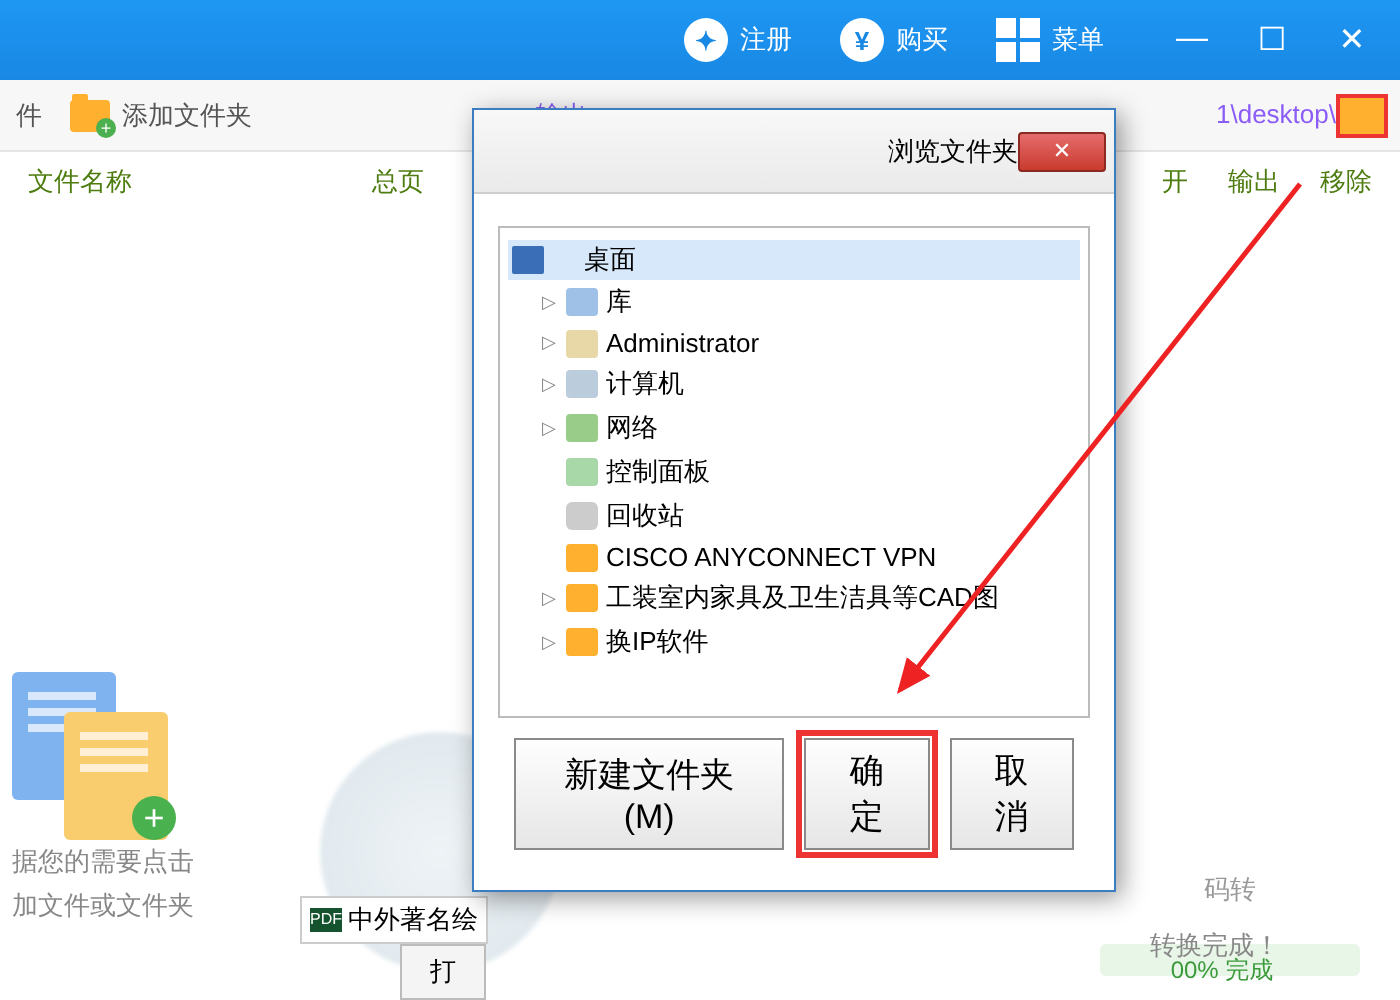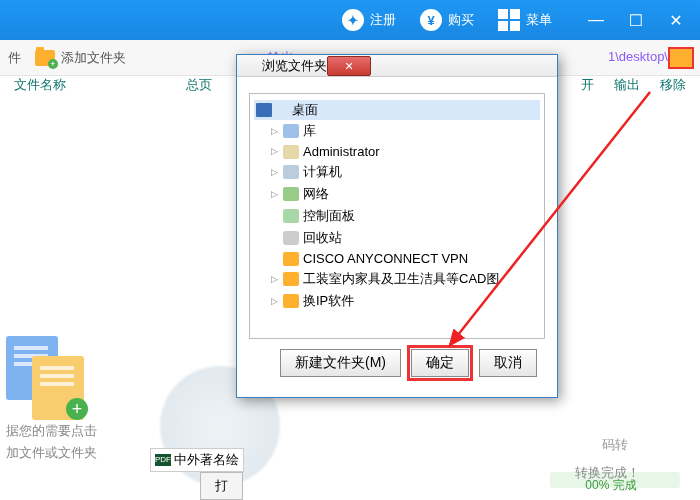--- a/index.html
+++ b/index.html
@@ -10,21 +10,21 @@
 .topbar .tiles{display:grid;grid-template-columns:10px 10px;grid-template-rows:10px 10px;gap:2px}
 .topbar .tiles span{background:#fff}
 .winctl{display:flex;margin-left:10px}
 .winctl div{width:40px;height:40px;display:flex;align-items:center;justify-content:center;font-size:16px}
 .toolbar2{height:36px;background:#f7f7f7;border-bottom:1px solid #e5e5e5;display:flex;align-items:center;padding:0 8px;gap:14px;color:#555}
 .folder-ico{width:20px;height:16px;background:#ffb02e;border-radius:2px;position:relative}
 .folder-ico:before{content:"";position:absolute;top:-3px;left:1px;width:8px;height:4px;background:#ffb02e;border-radius:1px}
 .plus-badge{position:absolute;right:-3px;bottom:-3px;width:10px;height:10px;background:#4caf50;border-radius:50%;color:#fff;font-size:9px;line-height:10px;text-align:center}
 .path{color:#8b5cf6}
 .path-end{display:inline-block;width:22px;height:18px;background:#ffb02e;vertical-align:middle;margin-left:2px;outline:2px solid #e33}
-.headers{height:30px;display:flex;align-items:flex-start;padding:0 14px;gap:30px;color:#0f766e;justify-content:space-between}
+.headers{height:30px;display:flex;align-items:center;padding:0 14px;gap:30px;color:#4d7c0f;justify-content:space-between}
 .headers .left{display:flex;gap:40px}
 .headers .right{display:flex;gap:20px}
 .content{position:absolute;left:0;right:0;top:106px;bottom:0;padding:10px}
 .bg-left{position:absolute;left:6px;top:230px}
 .doc-stack{position:relative;width:80px;height:80px}
 .doc1,.doc2{position:absolute;width:52px;height:64px;border-radius:3px}
 .doc1{left:0;top:0;background:#7fb3ef}
 .doc2{left:26px;top:20px;background:#f9cd6e}
 .doc1:before,.doc2:before{content:"";position:absolute;left:8px;top:10px;width:34px;height:4px;background:rgba(255,255,255,.7);box-shadow:0 8px 0 rgba(255,255,255,.7),0 16px 0 rgba(255,255,255,.7)}
 .plus-big{position:absolute;left:60px;top:62px;width:22px;height:22px;border-radius:50%;background:#49b14d;color:#fff;font-size:18px;line-height:22px;text-align:center}
@@ -32,37 +32,37 @@
 .bg-mid{position:absolute;left:150px;top:300px;width:140px}
 .circle-blur{width:120px;height:120px;border-radius:50%;background:radial-gradient(#eef3f6,#dde6ec);position:absolute;top:-40px;left:10px;filter:blur(1px)}
 .pdf-chip{position:absolute;top:42px;left:0;background:#fff;border:1px solid #ccc;padding:2px 4px;font-size:11px;display:flex;gap:3px;align-items:center}
 .pdf-ico{width:16px;height:12px;background:#14532d;color:#fff;font-size:8px;text-align:center;line-height:12px}
 .open-btn{position:absolute;top:66px;left:50px;padding:4px 14px;border:1px solid #bbb;background:#f4f4f4}
 .progress-area{position:absolute;right:20px;top:330px;width:130px;text-align:center;color:#7a7}
 .prog-bar{height:16px;background:#e8f6e8;border-radius:3px;margin-top:18px;font-size:12px;color:#3a9a3a;line-height:26px;padding-right:8px}
 .done{position:absolute;right:60px;bottom:18px;color:#888}
 
 .dialog{position:absolute;left:236px;top:54px;width:322px;background:#fff;border:1px solid #3a7ec1;box-shadow:3px 3px 12px rgba(0,0,0,.4);z-index:10}
-.dlg-title{height:22px;background:linear-gradient(#f8f8f8,#eaeaea);border-bottom:1px solid #cfcfcf;display:flex;align-items:center;justify-content:flex-start;padding-left:25px}
+.dlg-title{height:42px;background:linear-gradient(#f8f8f8,#eaeaea);border-bottom:1px solid #cfcfcf;display:flex;align-items:center;justify-content:flex-end;padding-left:25px}
 .dlg-close{width:44px;height:20px;background:linear-gradient(#e56c6c,#c93b2e);border:1px solid #8a2a22;border-radius:2px;margin-right:4px;color:#fff;text-align:center;line-height:18px;font-size:11px}
 .dlg-body{padding:16px 12px 8px}
 .tree{border:1px solid #bcbcbc;background:#fff;height:246px;padding:6px 4px;overflow:auto}
 .tree-root{display:flex;align-items:center;gap:20px;background:#d7e8fb;padding:1px 2px}
 .tree-item{display:flex;align-items:center;gap:4px;padding:2px 0 2px 16px;white-space:nowrap}
 .tw{width:9px;height:9px;display:inline-block;color:#888;font-size:9px;text-align:center;line-height:9px}
 .ic{width:16px;height:14px;display:inline-block;background:#ffb02e;border-radius:2px;position:relative}
 .ic.monitor{background:#3a6fb7;border-radius:1px}
 .ic.lib{background:#9fc1e8}
 .ic.user{background:#e8d8a8}
 .ic.comp{background:#bcd}
 .ic.net{background:#9c8}
 .ic.panel{background:#a8d8a8}
 .ic.bin{background:#ccc;border-radius:3px}
 .dlg-buttons{display:flex;gap:10px;justify-content:flex-end;padding:10px 8px 12px}
-.dlg-buttons button{padding:4px 14px;border:1px solid #8a8a8a;background:linear-gradient(#fefefe,#e6e6e6);cursor:pointer;font-size:14px}
+.dlg-buttons button{padding:4px 14px;border:1px solid #8a8a8a;background:linear-gradient(#fefefe,#e6e6e6);cursor:pointer;font-size:17px}
 .ok-hl{outline:3px solid #e33;outline-offset:1px}
 
 .arrow-svg{position:absolute;left:0;top:0;pointer-events:none;z-index:20}
 </style>
 </head>
 <body>
 
 <div class="topbar">
   <div class="btn">
       <span class="circ">✦</span>

